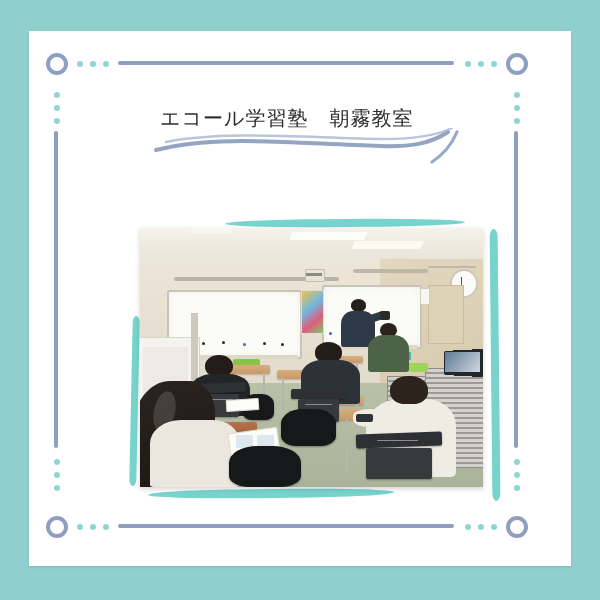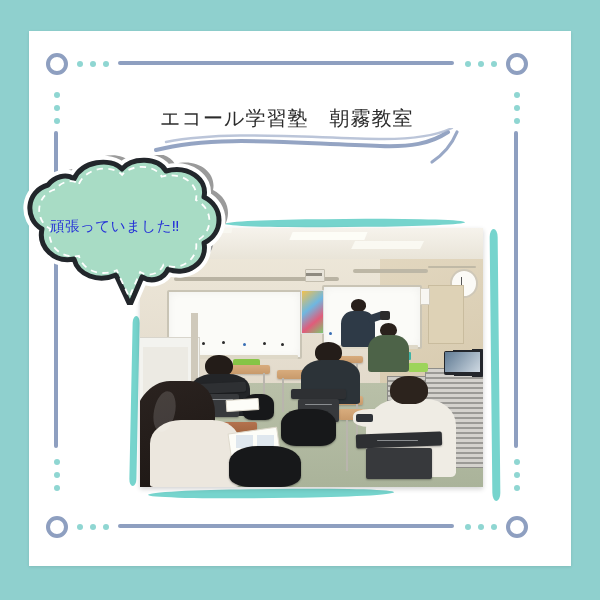--- a/index.html
+++ b/index.html
@@ -393,42 +393,14 @@
     <div class="gl-body"></div>
     <div class="gl-shine"></div>
     <div class="bk1 book"></div>
     <div style="left:28%;top:80%;width:5%;height:5%;background:#dfe7ee;"></div>
     <div style="left:34%;top:80%;width:5%;height:5%;background:#dfe7ee;"></div>
     <div style="left:28%;top:86%;width:5%;height:4%;background:#e6ecf2;"></div>
     <div style="left:34%;top:86%;width:5%;height:4%;background:#e6ecf2;"></div>
     <div class="bag bag2"></div>
   </div>
 
-  <div class="bubble-wrap">
-    <svg viewBox="0 0 230 150" width="230" height="150">
-      <defs>
-        <path id="cloudpath" d="
-          M62,24
-          C70,6 98,2 110,14
-          C120,2 146,2 154,16
-          C176,10 196,24 192,42
-          C212,52 212,78 192,88
-          C196,108 174,122 156,114
-          C152,124 140,128 130,122
-          L118,150 L104,120
-          C86,128 66,120 62,104
-          C42,108 26,92 30,74
-          C12,64 14,36 36,30
-          C42,22 54,18 62,24 Z"></path>
-      </defs>
-
-      <use href="#cloudpath" x="9" y="-7" fill="#9a9a9a"></use>
-
-      <use href="#cloudpath" fill="#ffffff" stroke="#ffffff" stroke-width="13" stroke-linejoin="round"></use>
-
-      <use href="#cloudpath" fill="#a8dcc5" stroke="#22262b" stroke-width="5" stroke-linejoin="round"></use>
-
-      <use href="#cloudpath" fill="none" stroke="#ffffff" stroke-width="2" stroke-dasharray="7 6" transform="translate(111,72) scale(0.9) translate(-111,-72)"></use>
-    </svg>
-    <div class="bubble-text">頑張っていました‼</div>
-  </div>
 
 </div>
 
 </body></html>

